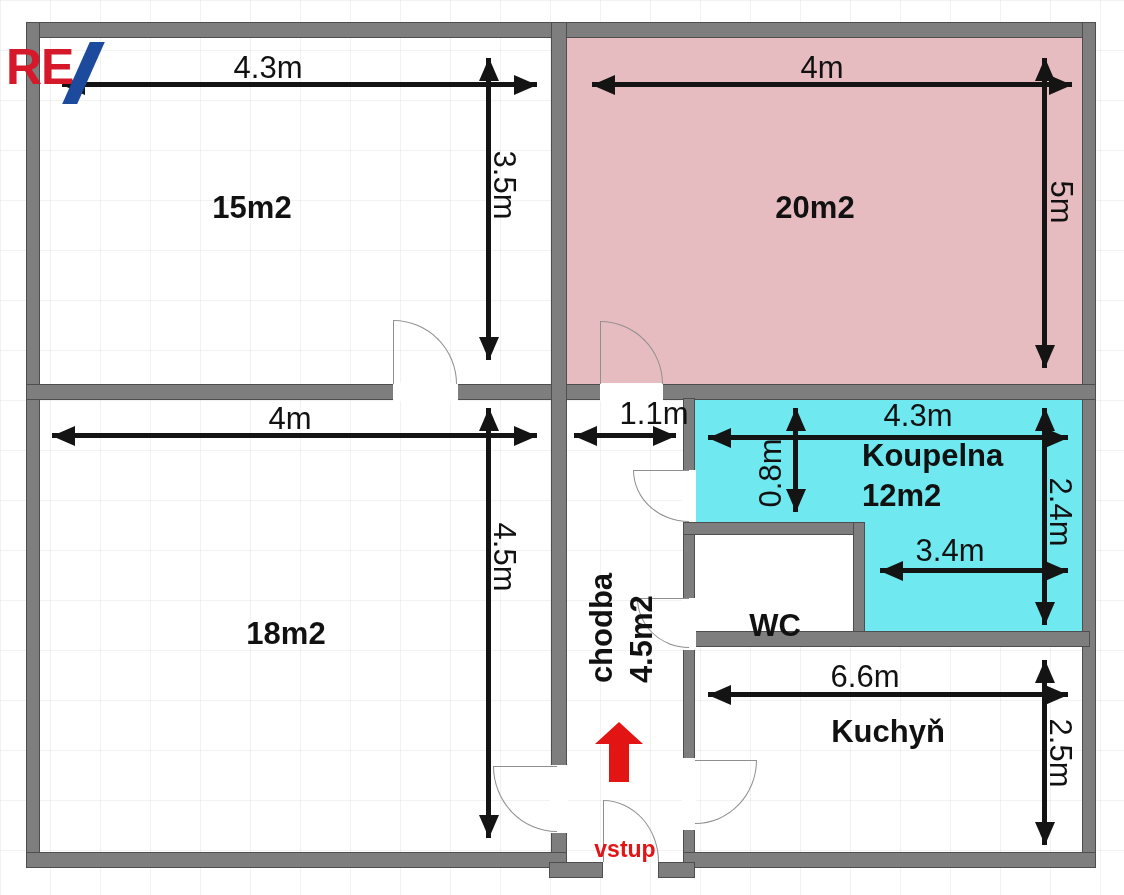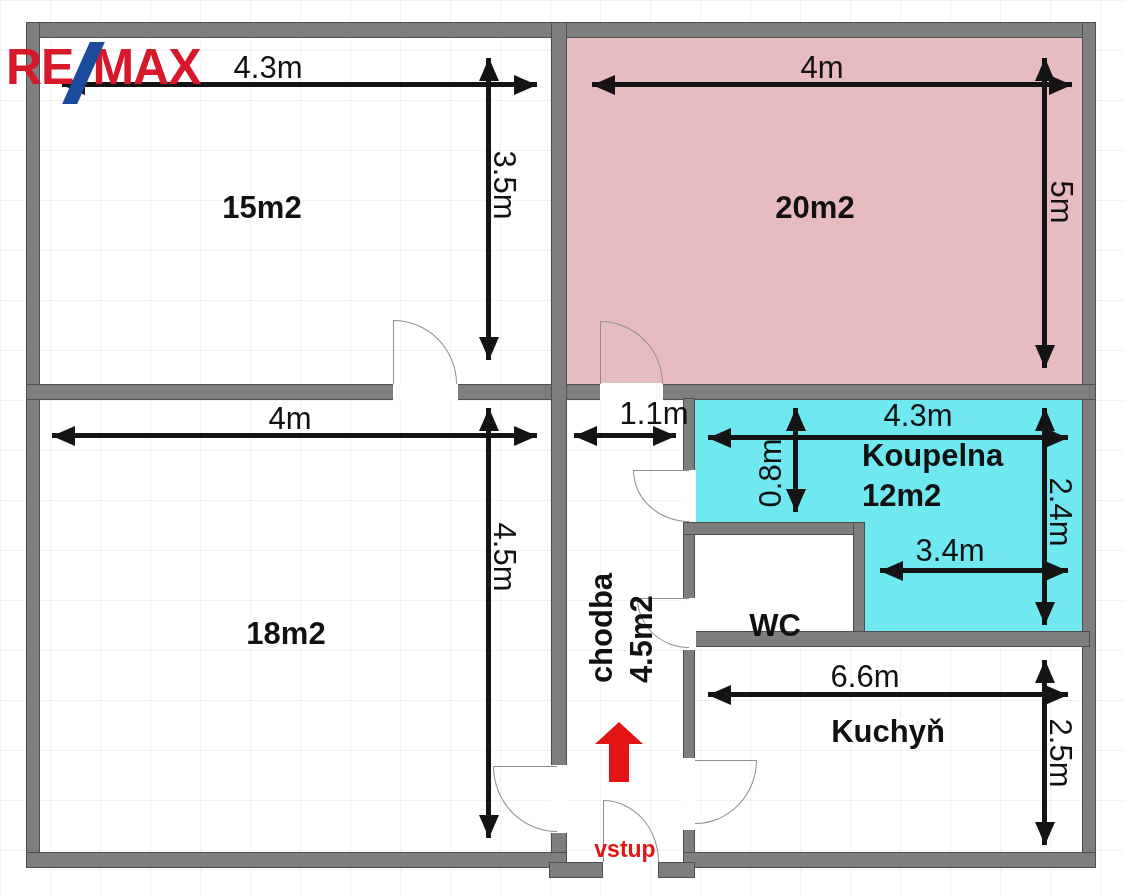--- a/index.html
+++ b/index.html
@@ -113,21 +113,21 @@
   <span class="dim" style="left:290px;top:419px;">4m</span>
   <span class="dim cw" style="left:504px;top:557px;">4.5m</span>
   <span class="dim" style="left:654px;top:414px;">1.1m</span>
   <span class="dim" style="left:918px;top:416px;">4.3m</span>
   <span class="dim ccw" style="left:771px;top:473px;">0.8m</span>
   <span class="dim cw" style="left:1060px;top:512px;">2.4m</span>
   <span class="dim" style="left:950px;top:551px;">3.4m</span>
   <span class="dim" style="left:865px;top:677px;">6.6m</span>
   <span class="dim cw" style="left:1060px;top:753px;">2.5m</span>
 
-  <span class="rlabel" style="left:262px;top:208px;">15m2</span>
+  <span class="rlabel" style="left:252px;top:208px;">15m2</span>
   <span class="rlabel" style="left:815px;top:208px;">20m2</span>
   <span class="rlabel" style="left:286px;top:634px;">18m2</span>
   <span class="rlabel" style="left:775px;top:590px;margin-top:36px;">WC</span>
 
   <div class="rblock rot" style="left:622px;top:628px;text-align:left;">
     <div>chodba</div>
     <div>4.5m2</div>
   </div>
 
   <div class="rblock" style="left:862px;top:436px;text-align:left;">
@@ -141,16 +141,15 @@
 
   <div id="vstup-arrow">
     <div class="head"></div>
     <div class="shaft"></div>
   </div>
   <span class="vstup-text" style="left:625px;top:813px;">vstup</span>
 
   <div id="logo">
     <span>RE</span>
     <span class="slash"></span>
-    <span>MAX</span>
   </div>
 
 </div>
 
 </body></html>

